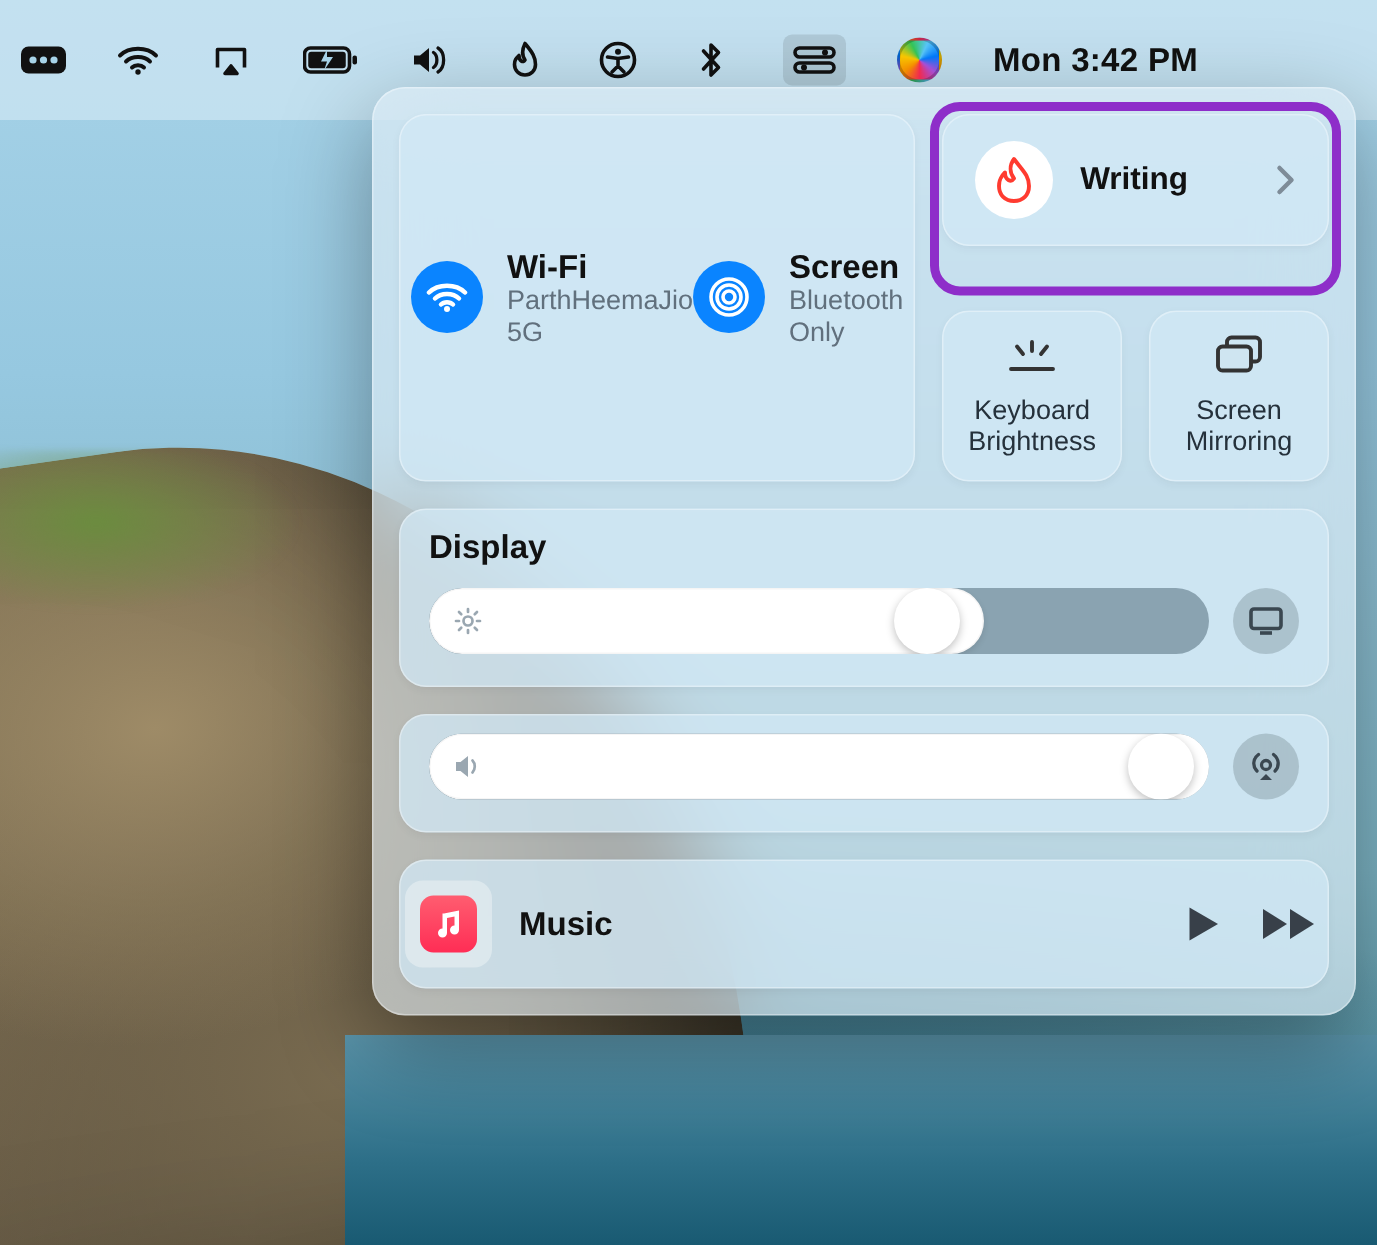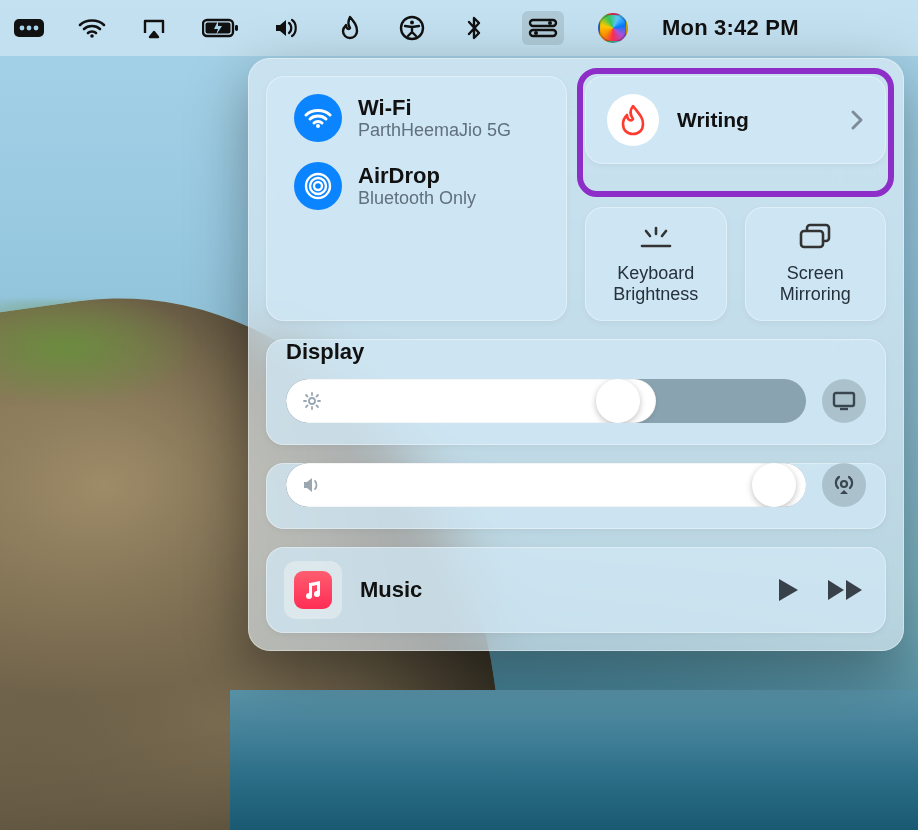--- a/index.html
+++ b/index.html
@@ -42,21 +42,21 @@
     left: -40px; top: 300px; width: 260px; height: 120px;
     background: radial-gradient(160px 70px at 40% 40%, #6b8c3f 0%, rgba(107,140,63,0) 85%);
     filter: blur(2px);
     z-index: 0;
   }
 
   
   .menubar {
     position: absolute; top: 0; left: 0; right: 0; height: 48px;
     display: flex; align-items: center;
-    padding: 4px 14px;
+    padding: 16px 14px;
     gap: 34px;
     background: rgba(210, 232, 244, 0.65);
     color: #111;
     z-index: 5;
     font-size: 22px;
   }
   .menubar .mb-item { display: inline-flex; align-items: center; justify-content: center; min-width: 28px; height: 34px; }
   .menubar .mb-item.active { background: rgba(0,0,0,0.10); border-radius: 6px; padding: 0 6px; }
   .menubar .clock { font-weight: 600; letter-spacing: 0.2px; font-size: 22px; }
   .siri {
@@ -79,22 +79,22 @@
     display: grid;
     grid-template-columns: 1fr 1fr;
     gap: 18px;
   }
   .card {
     background: rgba(210, 232, 246, 0.75);
     border-radius: 18px;
     box-shadow: inset 0 0 0 1px rgba(255,255,255,0.35), 0 2px 6px rgba(0,0,0,0.05);
   }
   .conn-card {
-    padding: 18px 28px;
-    display: flex; flex-direction: column; gap: 20px;
+    padding: 18px 8px;
+    display: flex; flex-direction: row; 
   }
   .row { display: flex; align-items: center; gap: 16px; }
   .ic48 {
     width: 48px; height: 48px; border-radius: 50%;
     background: #0a84ff;
     display: flex; align-items: center; justify-content: center;
     color: #fff; flex-shrink: 0;
   }
   .lbl-title { font-weight: 700; font-size: 22px; color: #111; line-height: 1.15; }
   .lbl-sub { font-size: 18px; color: #61707d; }
@@ -131,21 +131,21 @@
     padding: 14px 10px 16px;
     display: flex; flex-direction: column; align-items: center; gap: 10px;
     text-align: center;
     justify-content: center;
   }
   .mini-card .ic { height: 32px; display: flex; align-items: center; justify-content: center; color: #333; }
   .mini-card .txt { font-size: 18px; line-height: 1.15; color: #25313b; }
 
   .full-card {
     grid-column: 1 / span 2;
-    padding: 0 20px 22px;
+    padding: 13px 20px 22px;
   }
   .sec-title { font-weight: 700; font-size: 22px; color: #111; margin-bottom: 14px; }
   .slider-row { display: flex; align-items: center; gap: 16px; }
   .slider { flex: 1; height: 44px; border-radius: 22px; background: #8aa3b1; position: relative; overflow: hidden; }
   .slider-fill {
     position: absolute; top: 0; bottom: 0; left: 0;
     background: #fff;
     border-radius: 22px;
     display: flex; align-items: center; padding-left: 16px;
     color: #9aa7b1;
@@ -157,21 +157,21 @@
   }
   .small-round {
     width: 44px; height: 44px; border-radius: 50%;
     background: rgba(130,150,160,0.45);
     display: flex; align-items: center; justify-content: center;
     color: #3a4750;
   }
 
   .music-card {
     grid-column: 1 / span 2;
-    padding: 14px 18px;
+    padding: 14px 4px;
     display: flex; align-items: center; gap: 18px;
   }
   .app-ic {
     width: 58px; height: 58px; border-radius: 12px;
     background: rgba(255,255,255,0.35);
     display: flex; align-items: center; justify-content: center;
   }
   .music-glyph {
     width: 38px; height: 38px; border-radius: 9px;
     background: linear-gradient(180deg, #ff5d70 0%, #ff2d55 100%);
@@ -279,21 +279,21 @@
     </div>
     <div class="row">
       <span class="ic48">
         <svg width="30" height="30" viewBox="0 0 30 30" fill="none" stroke="#fff" stroke-width="2.4">
             <circle cx="15" cy="15" r="4"></circle>
             <circle cx="15" cy="15" r="8"></circle>
             <circle cx="15" cy="15" r="12"></circle>
           </svg>
       </span>
       <div>
-        <div class="lbl-title">AirDrop</div>
+        <div class="lbl-title">Screen</div>
         <div class="lbl-sub">Bluetooth Only</div>
       </div>
     </div>
   </div>
 
   <div class="right-top">
     <div class="focus-wrap">
       <div class="card focus-card">
         <span class="focus-ic">
           <svg width="28" height="32" viewBox="0 0 28 32" fill="none" stroke="currentColor" stroke-width="2.6" stroke-linejoin="round">

